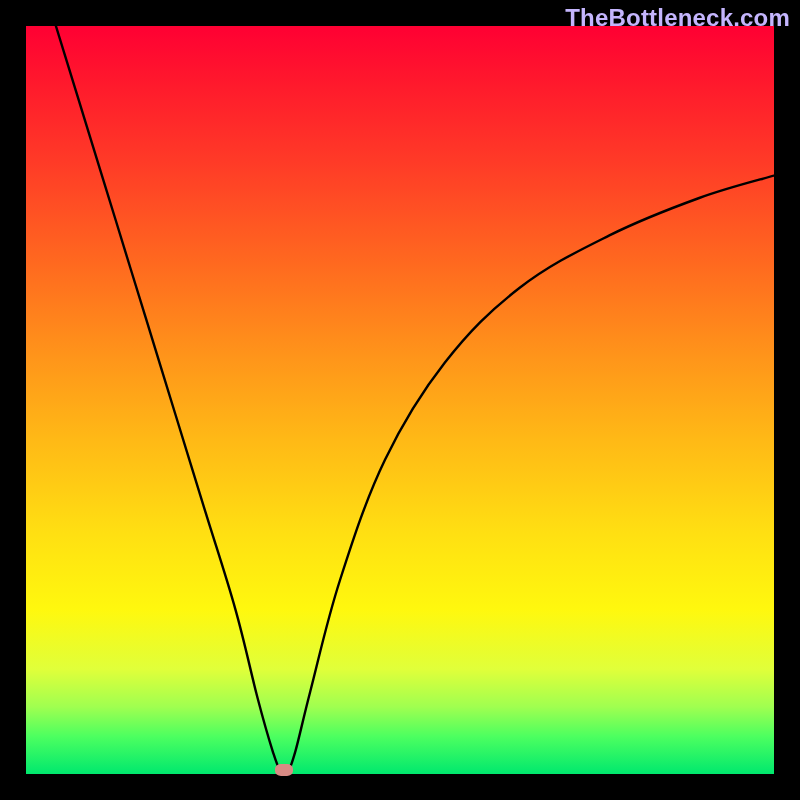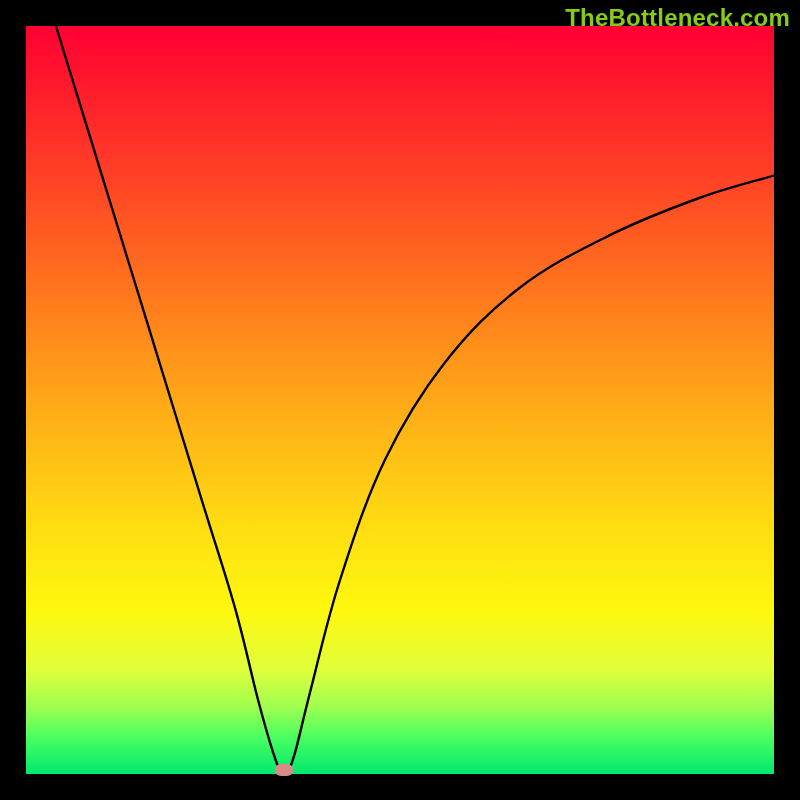--- a/index.html
+++ b/index.html
@@ -14,21 +14,21 @@
   .frame {
     position: relative;
     width: 800px;
     height: 800px;
     background: #000;
   }
   .watermark {
     position: absolute;
     top: 4px;
     right: 10px;
-    color: #84cc16;
+    color: #c4b5fd;
     font-size: 24px;
     font-weight: 600;
     letter-spacing: 0.2px;
     user-select: none;
   }
   .plot {
     position: absolute;
     left: 26px;
     top: 26px;
     width: 748px;

